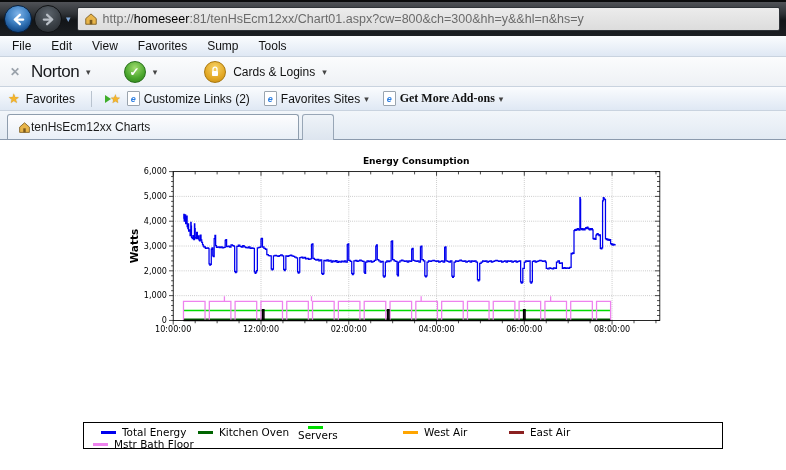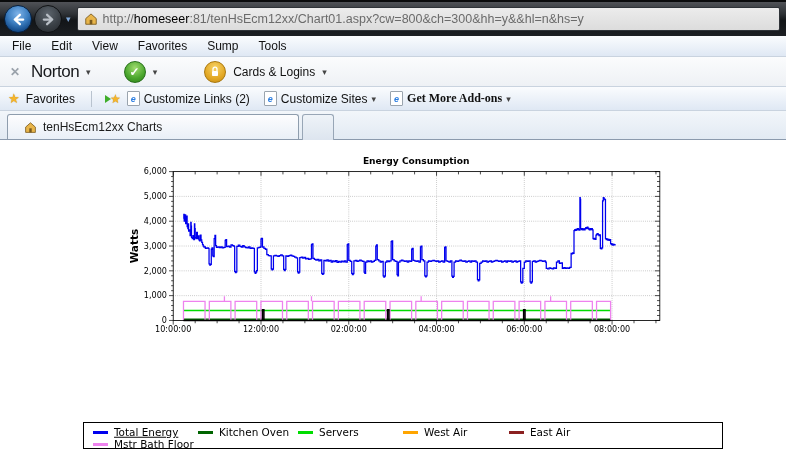--- a/index.html
+++ b/index.html
@@ -32,21 +32,21 @@
   .favlabel{font-size:12px;color:#111;margin-right:6px;}
   .vsep{width:1px;height:16px;background:#b9c3cf;margin:0 4px;}
   .addstar{position:relative;color:#f5b52b;font-size:12px;text-shadow:0 0 1px #b07c10;}
   .addstar:after{content:"";position:absolute;left:-5px;top:3px;border:4px solid transparent;border-left:6px solid #3fae2a;}
   .pageicon{width:11px;height:13px;background:#fff;border:1px solid #9aa4ae;border-radius:1px;display:flex;align-items:center;justify-content:center;font-size:9px;font-weight:bold;font-style:italic;color:#2a7de1;flex:0 0 auto;}
   .favlink{font-size:12px;color:#111;display:flex;align-items:center;gap:4px;margin-right:8px;}
   .bold{font-weight:bold;font-family:Liberation Serif, serif;}
 
   
   .tabbar{height:28px;background:linear-gradient(#f2f6fa,#e2eaf3);border-bottom:1px solid #8b9aad;position:relative;}
-  .tab{position:absolute;left:7px;top:3px;width:292px;height:25px;background:linear-gradient(#fdfdfe,#e9eff7);border:1px solid #8e9dad;border-bottom:none;border-radius:3px 3px 0 0;display:flex;align-items:center;gap:6px;padding:0 16px;box-sizing:border-box;}
+  .tab{position:absolute;left:7px;top:3px;width:292px;height:25px;background:linear-gradient(#fdfdfe,#e9eff7);border:1px solid #8e9dad;border-bottom:none;border-radius:3px 3px 0 0;display:flex;align-items:center;padding:0 10px;box-sizing:border-box;}
   .tabtitle{font-size:12px;color:#1c1c1c;}
   .stubtab{position:absolute;left:302px;top:3px;width:30px;height:25px;background:linear-gradient(#eef3f8,#dde5ef);border:1px solid #98a6b6;border-bottom:none;border-radius:3px 3px 0 0;}
 
   
   .content{position:relative;width:786px;height:330px;background:#fff;}
   #chart-svg{position:absolute;left:0;top:0;}
   .legendbox{position:absolute;left:83px;top:282px;width:640px;height:27px;border:1px solid #000;box-sizing:border-box;background:#fff;}
   .legenditem{position:absolute;display:flex;align-items:center;height:12px;}
   .legenditem .sw{width:15px;height:3px;margin-right:6px;flex:0 0 auto;}
   .legenditem .lt{font-size:11px;color:#000;white-space:nowrap;font-family:"DejaVu Sans",sans-serif;transform:scale(0.95);transform-origin:left center;}
@@ -108,21 +108,21 @@
     <span class="star">★</span>
     <span class="favlabel">Favorites</span>
     <span class="vsep"></span>
     <span class="addstar" style="margin-left:8px;">★</span>
     <span class="favlink">
       <span class="pageicon">e</span>
       <span>Customize Links (2)</span>
     </span>
     <span class="favlink">
       <span class="pageicon">e</span>
-      <span>Customize Sites</span>
+      <span>Favorites Sites</span>
       <span class="caret">▾</span>
     </span>
     <span class="favlink">
       <span class="pageicon">e</span>
       <span class="bold">Get More Add-ons</span>
       <span class="caret">▾</span>
     </span>
   </div>
 
   <div class="tabbar">
@@ -282,29 +282,29 @@
           <text x="71" y="189" text-anchor="end" font-size="11.5" font-family="DejaVu Sans, sans-serif" fill="#000">6,000</text>
           <text x="80" y="413" text-anchor="middle" font-size="11.5" font-family="DejaVu Sans, sans-serif" fill="#000">10:00:00</text>
           <text x="205" y="413" text-anchor="middle" font-size="11.5" font-family="DejaVu Sans, sans-serif" fill="#000">12:00:00</text>
           <text x="330" y="413" text-anchor="middle" font-size="11.5" font-family="DejaVu Sans, sans-serif" fill="#000">02:00:00</text>
           <text x="455" y="413" text-anchor="middle" font-size="11.5" font-family="DejaVu Sans, sans-serif" fill="#000">04:00:00</text>
           <text x="580" y="413" text-anchor="middle" font-size="11.5" font-family="DejaVu Sans, sans-serif" fill="#000">06:00:00</text>
           <text x="705" y="413" text-anchor="middle" font-size="11.5" font-family="DejaVu Sans, sans-serif" fill="#000">08:00:00</text>
         </g>
     </svg>
     <div class="legendbox" id="legendbox">
-        <span class="legenditem" style="left: 9px; top: 3px; text-decoration: underline;">
+        <span class="legenditem" style="left: 17px; top: 3px;">
           <span class="sw" style="background: rgb(0, 0, 238);"></span>
           <span class="lt">Total Energy</span>
         </span>
         <span class="legenditem" style="left: 114px; top: 3px; justify-content: flex-end;">
           <span class="sw" style="background: rgb(0, 100, 0);"></span>
           <span class="lt">Kitchen Oven</span>
         </span>
-        <span class="legenditem" style="left: 214px; top: 3px;">
+        <span class="legenditem" style="left: 214px; top: 3px; flex-direction: column;">
           <span class="sw" style="background: rgb(0, 221, 0);"></span>
           <span class="lt">Servers</span>
         </span>
         <span class="legenditem" style="left: 319px; top: 3px;">
           <span class="sw" style="background: rgb(255, 165, 0);"></span>
           <span class="lt">West Air</span>
         </span>
         <span class="legenditem" style="left: 425px; top: 3px;">
           <span class="sw" style="background: rgb(139, 32, 32);"></span>
           <span class="lt">East Air</span>

